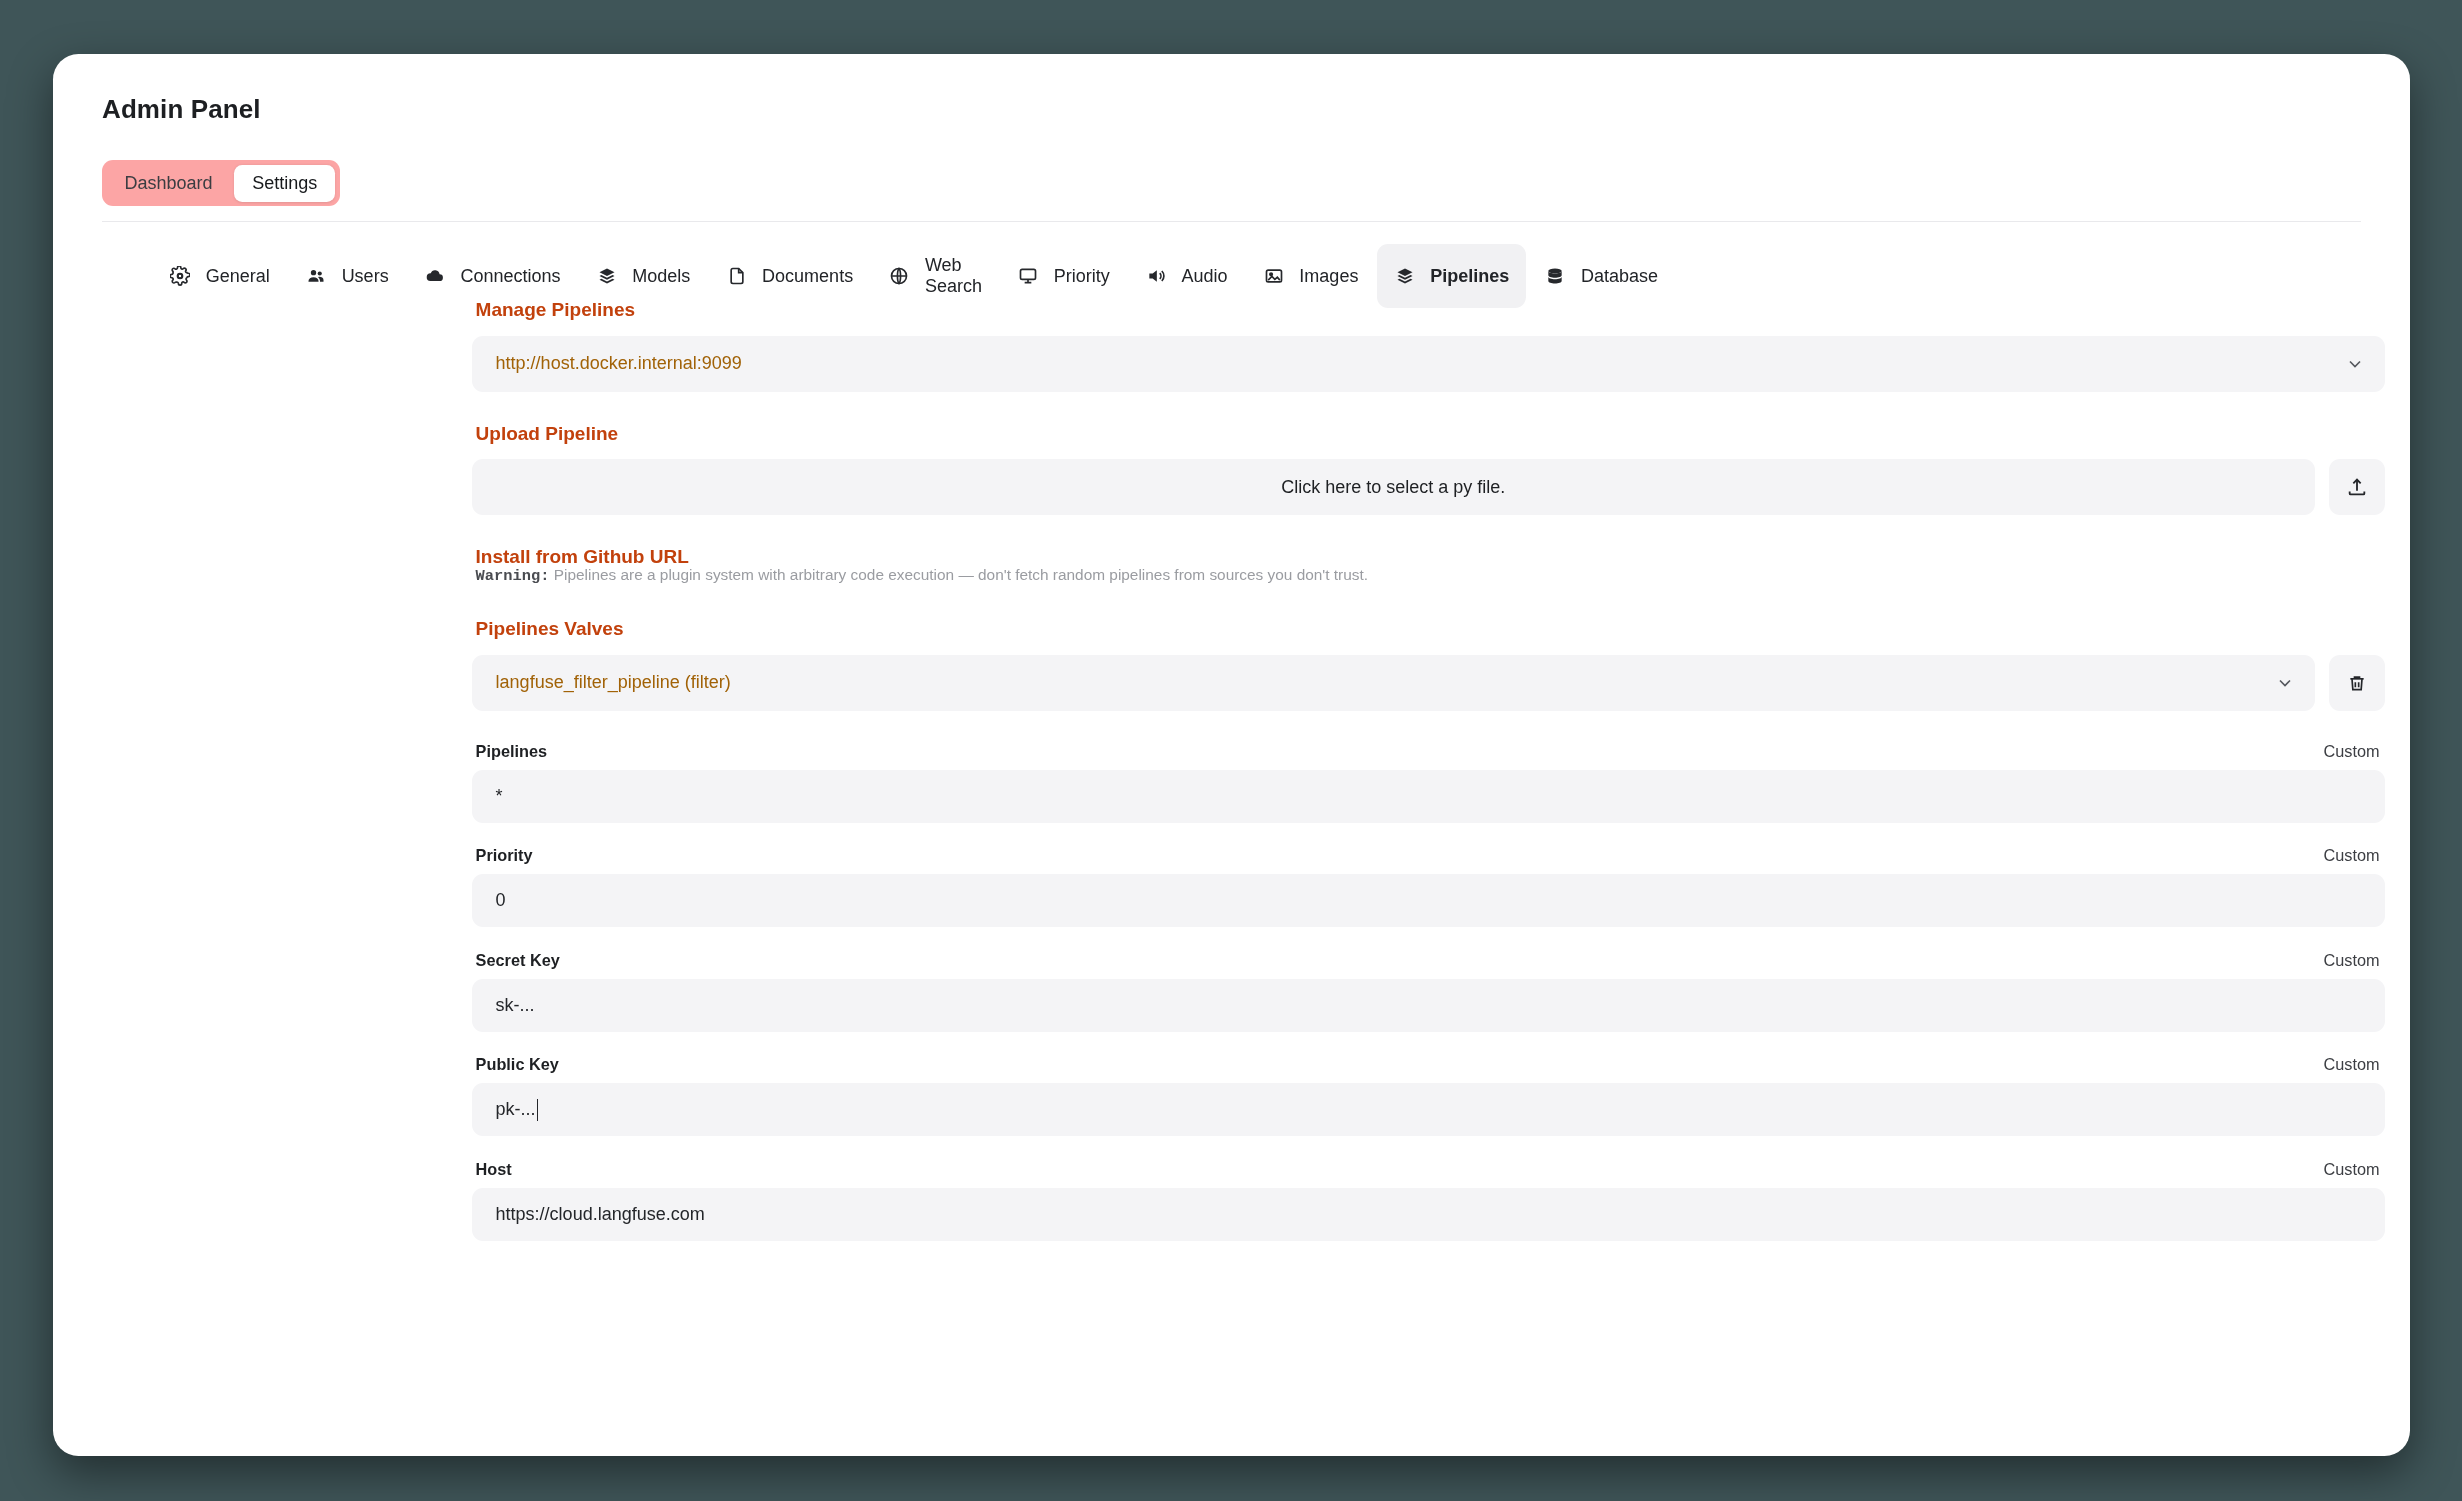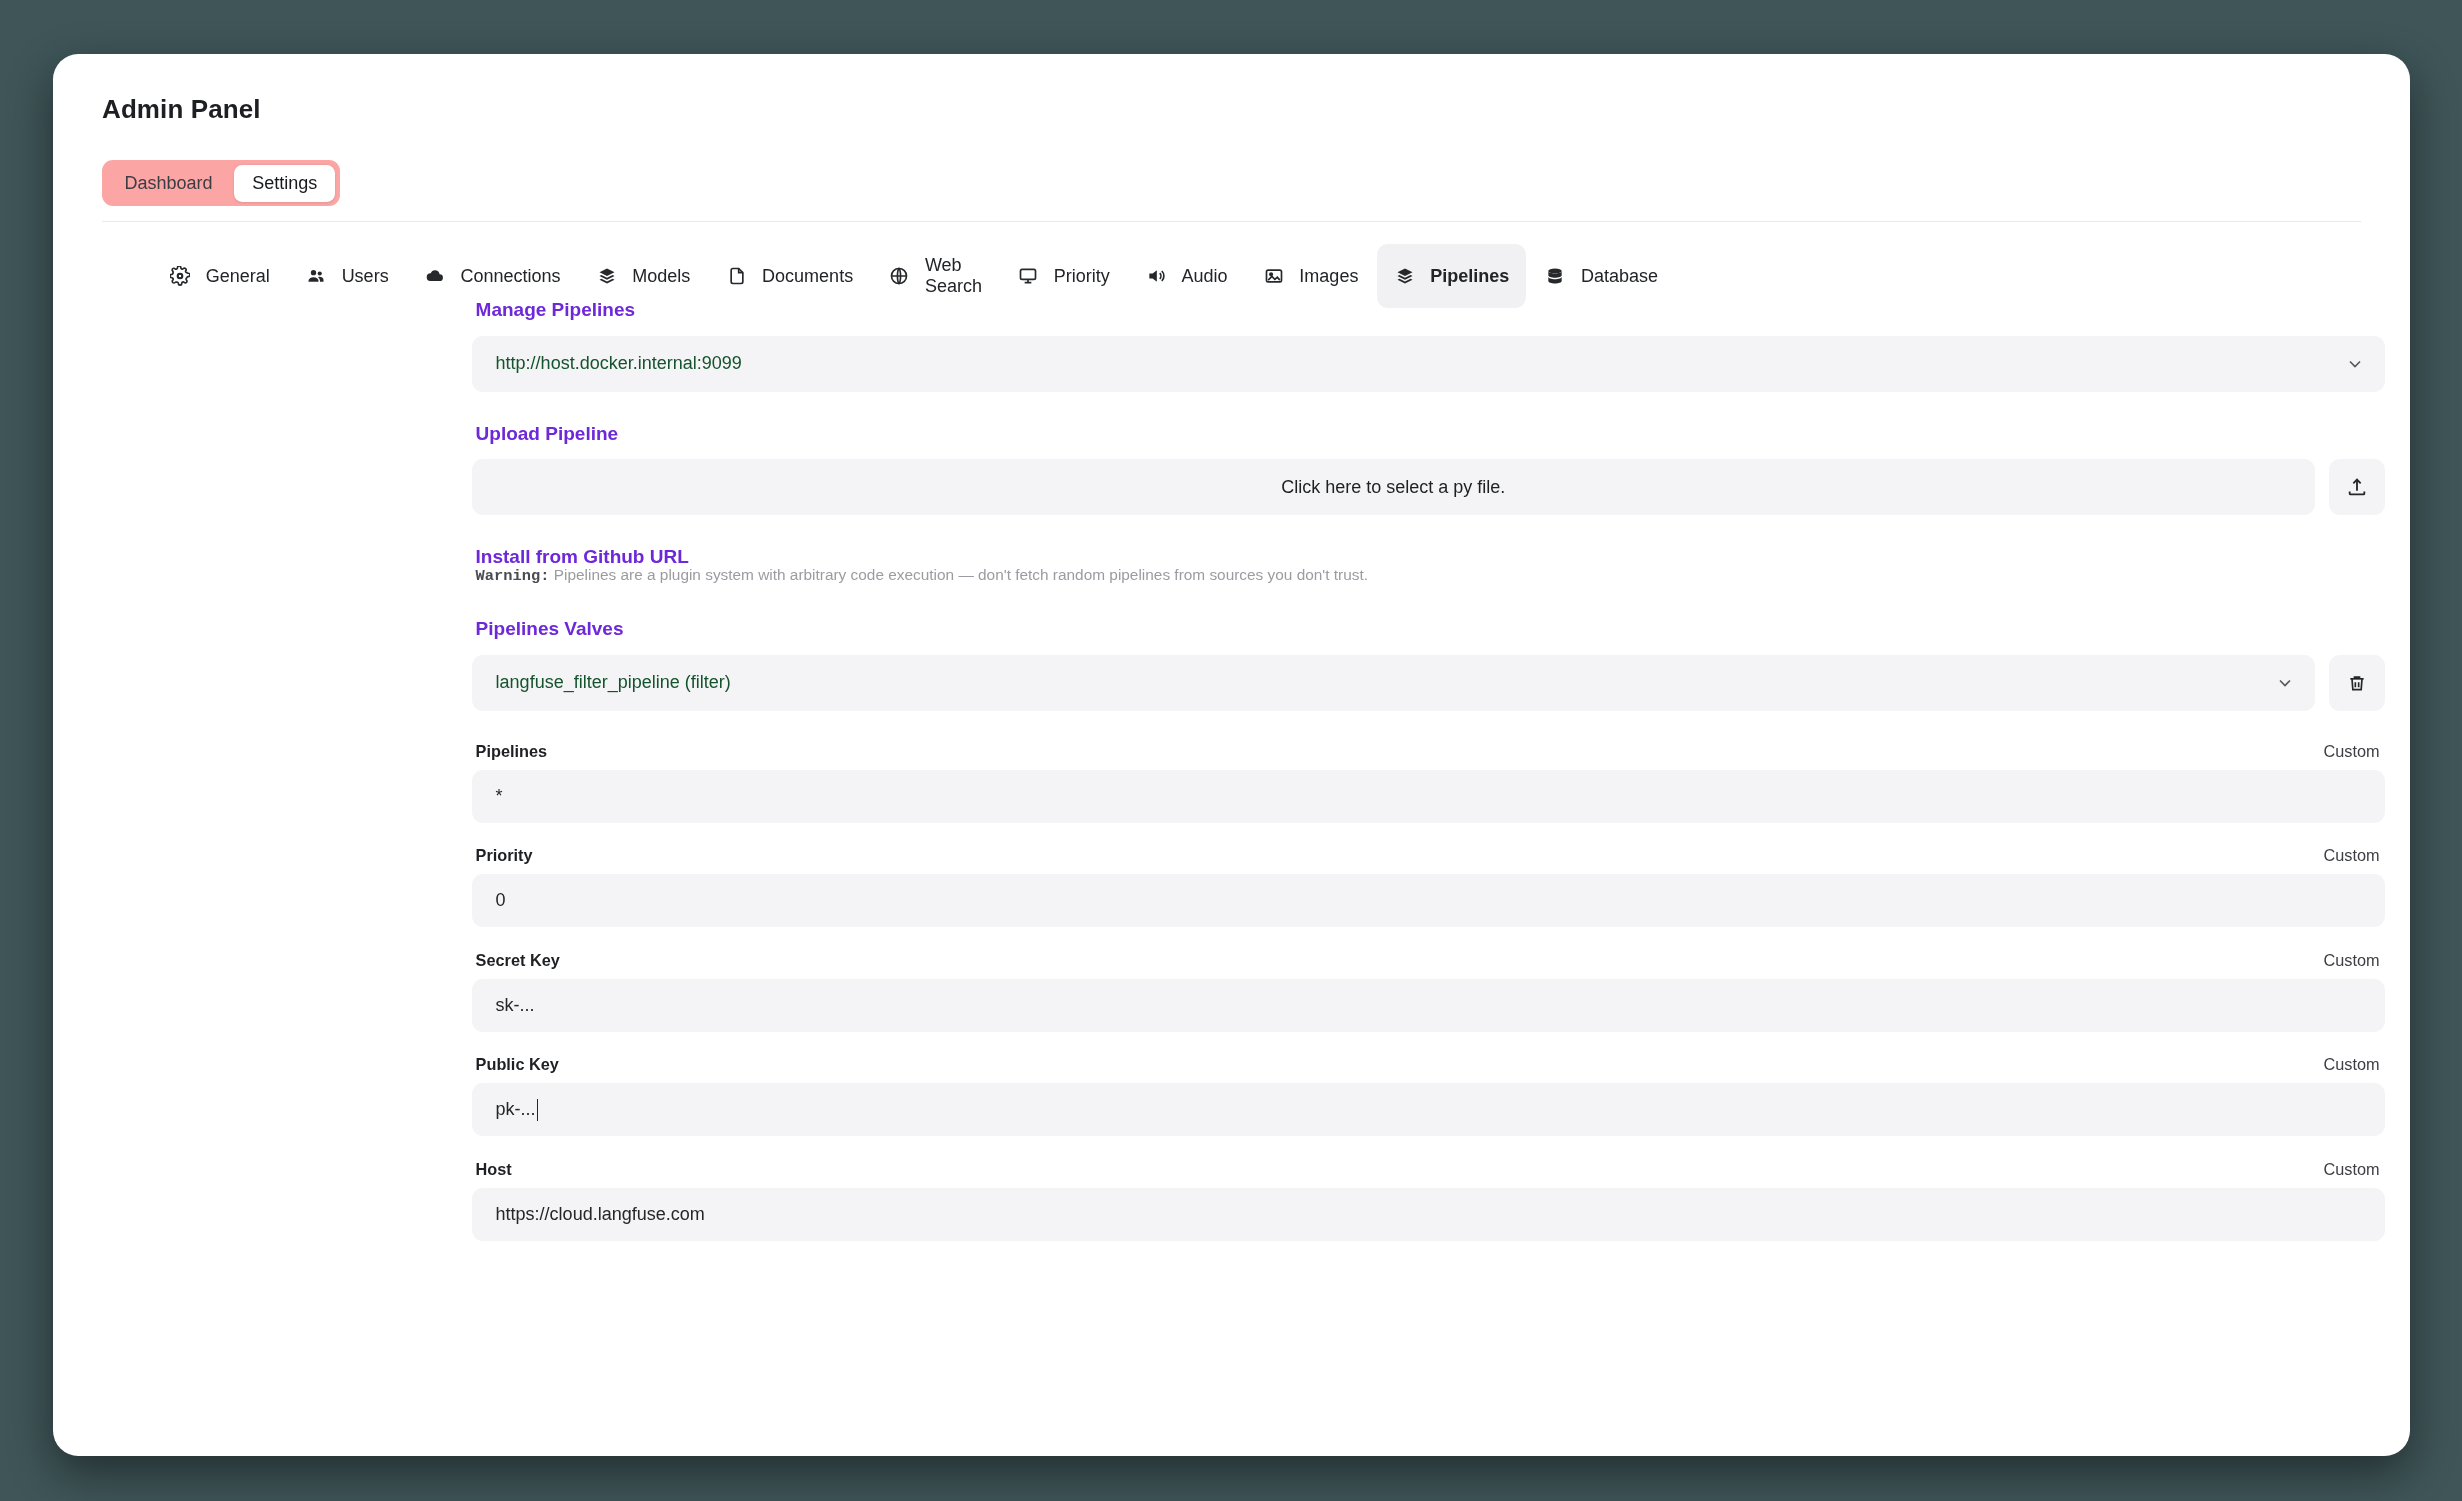--- a/index.html
+++ b/index.html
@@ -98,40 +98,40 @@
   }
   .side-icon svg { display:block; }
   .content {
     position: absolute;
     left: 419px; top: 245px;
     width: 1913px;
   }
   .section-label {
     font-size: 19px;
     font-weight: bold;
-    color: #6d28d9;
+    color: #c2410c;
     margin: 0 0 14.5px 3.6px;
   }
   .field-row {
     display: flex;
     align-items: center;
     gap: 14.5px;
     margin-bottom: 31px;
   }
   .input-box {
     position: relative;
     flex: 1 1 auto;
     background: #f4f4f6;
     border-radius: 11px;
     height: 56px;
     display: flex;
     align-items: center;
     padding: 0 23.6px;
     font-size: 18px;
-    color: #14532d;
+    color: #a16207;
     overflow: hidden;
     white-space: nowrap;
   }
   .input-box.center { justify-content: center; color: #1e2023; }
   .chev {
     position: absolute;
     right: 20px; top: 50%;
     transform: translateY(-50%);
     color: #55585e;
     display: flex;

